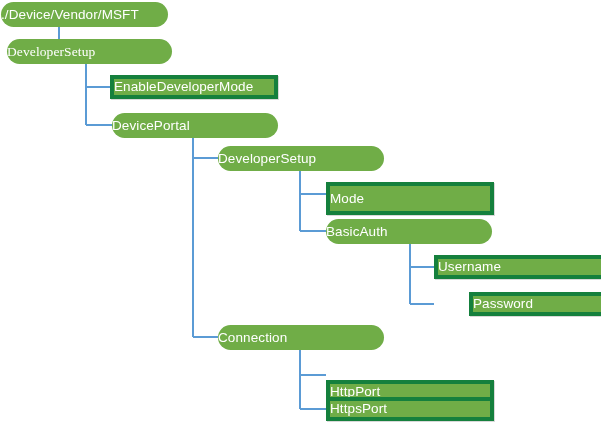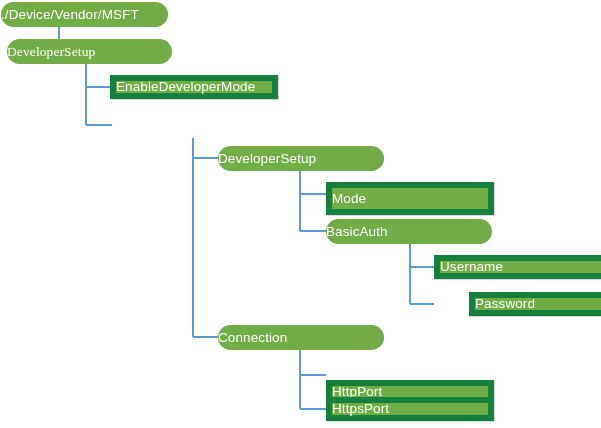--- a/index.html
+++ b/index.html
@@ -37,21 +37,21 @@
     line-height: 1;
     letter-spacing: 0.1px;
     white-space: nowrap;
     text-align: center;
     z-index: 2;
   }
   .node.rounded {
     border-radius: 999px;
   }
   .node.rect {
-    border: 6px solid #15803d;
+    border: 4px solid #15803d;
     box-shadow: 1px 1px 0 0 #D9D9D9;
   }
   .node-label {
     display: block;
     pointer-events: none;
   }
 </style>
 </head>
 <body>
 
@@ -103,20 +103,23 @@
     </svg>
 <div class="node rounded" style="left: 1px; top: 2px; width: 167px; height: 25px; background: rgb(112, 173, 71); color: rgb(255, 255, 255);">
       <span class="node-label">./Device/Vendor/MSFT</span>
     </div>
     <div class="node rounded" style="left: 7px; top: 39px; width: 165px; height: 25px; background: rgb(112, 173, 71); color: rgb(255, 255, 255); font-family: Liberation Serif, serif;">
       <span class="node-label">DeveloperSetup</span>
     </div>
     <div class="node rect" style="left: 110px; top: 75px; width: 168px; height: 24px; background: rgb(112, 173, 71); color: rgb(255, 255, 255);">
       <span class="node-label">EnableDeveloperMode</span>
     </div>
+    <div class="node rounded" style="left: 112px; top: 113px; width: 166px; height: 25px; background: rgb(112, 173, 71); color: rgb(255, 255, 255);">
+      <span class="node-label">DevicePortal</span>
+    </div>
     <div class="node rounded" style="left: 218px; top: 146px; width: 166px; height: 25px; background: rgb(112, 173, 71); color: rgb(255, 255, 255);">
       <span class="node-label">DeveloperSetup</span>
     </div>
     <div class="node rect" style="left: 326px; top: 182px; width: 168px; height: 33px; background: rgb(112, 173, 71); color: rgb(255, 255, 255);">
       <span class="node-label">Mode</span>
     </div>
     <div class="node rounded" style="left: 326px; top: 219px; width: 166px; height: 25px; background: rgb(112, 173, 71); color: rgb(255, 255, 255);">
       <span class="node-label">BasicAuth</span>
     </div>
     <div class="node rect" style="left: 434px; top: 255px; width: 192px; height: 24px; background: rgb(112, 173, 71); color: rgb(255, 255, 255);">

